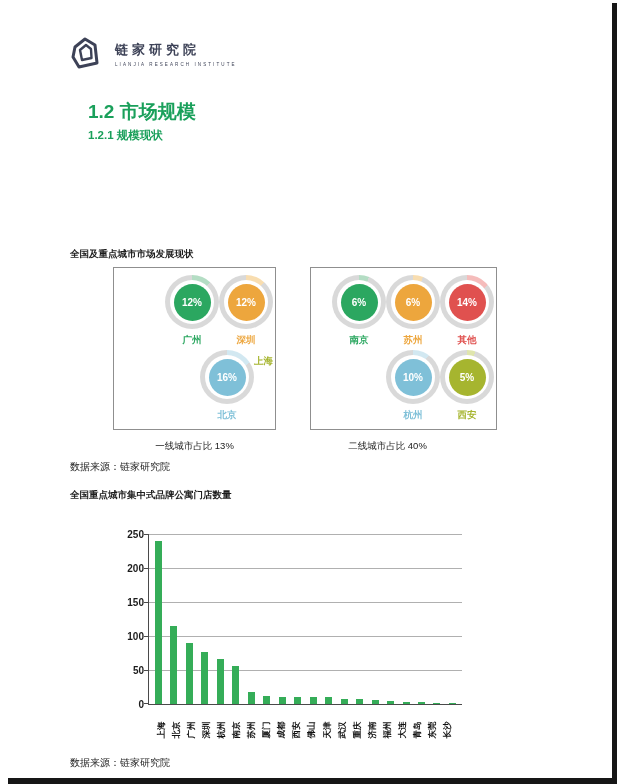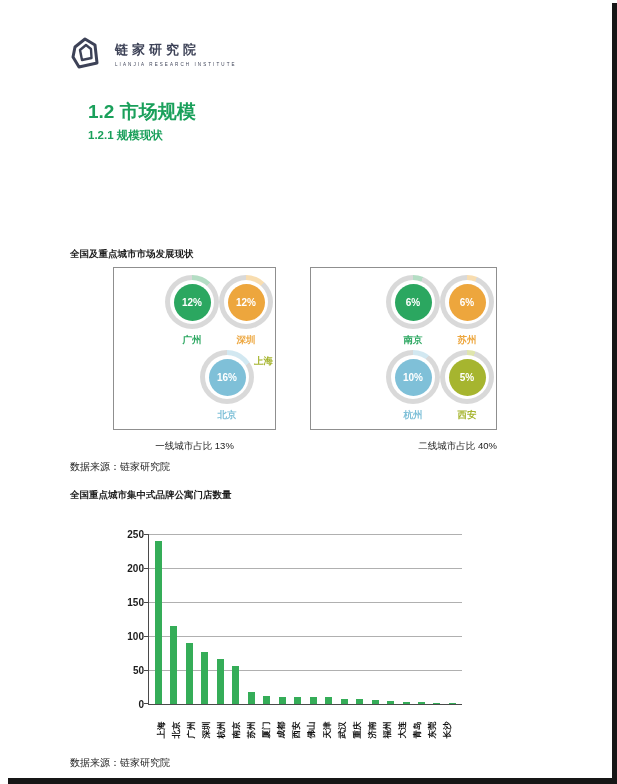--- a/index.html
+++ b/index.html
@@ -47,21 +47,21 @@
   .donut-hole { position:absolute; inset:5px; border-radius:50%; background:#fff; }
   .donut-core {
     position:absolute; inset:8.5px; border-radius:50%;
     display:flex; align-items:center; justify-content:center;
     color:#fff; font-size:10px; font-weight:700;
   }
   .donut-label { margin-top:5px; font-size:9.5px; font-weight:600; }
 
   .box-cap { position:absolute; top:440px; font-size:9.5px; color:#1c1c1c; text-align:center; }
   #box-cap-0 { left:113px; width:163px; }
-  #box-cap-1 { left:310px; width:187px;text-align:right; }
+  #box-cap-1 { left:294px; width:187px; }
 
   
   #bar-chart { position:absolute; left:118px; top:523px; width:352px; height:230px; }
   #bar-plot {
     position:absolute; left:30px; top:12px; width:314px; height:170px;
     border-left:1px solid #4a4a4a; border-bottom:1px solid #4a4a4a;
   }
   .gridline { position:absolute; left:0; right:0; height:1px; background:#b0b0b0; }
   .ymark { position:absolute; left:-5px; width:5px; height:1px; background:#4a4a4a; }
   .ytick {
@@ -147,20 +147,27 @@
             <div class="donut-core" style="background: rgb(43, 167, 96);">6%</div>
           </div>
           <div class="donut-label" style="color: rgb(43, 167, 96);">南京</div>
         </div>
         <div class="donut-cell">
           <div class="donut-ring" style="background: conic-gradient(rgb(248, 221, 176) 0deg, rgb(248, 221, 176) 6%, rgb(217, 217, 217) 6%, rgb(217, 217, 217) 100%);">
             <div class="donut-hole"></div>
             <div class="donut-core" style="background: rgb(237, 166, 61);">6%</div>
           </div>
           <div class="donut-label" style="color: rgb(237, 166, 61);">苏州</div>
+        </div>
+        <div class="donut-cell">
+          <div class="donut-ring" style="background: conic-gradient(rgb(245, 188, 187) 0deg, rgb(245, 188, 187) 14%, rgb(217, 217, 217) 14%, rgb(217, 217, 217) 100%);">
+            <div class="donut-hole"></div>
+            <div class="donut-core" style="background: rgb(224, 81, 79);">14%</div>
+          </div>
+          <div class="donut-label" style="color: rgb(224, 81, 79);">其他</div>
         </div>
       </div>
       <div class="donut-row">
         <div class="donut-cell">
           <div class="donut-ring" style="background: conic-gradient(rgb(210, 232, 241) 0deg, rgb(210, 232, 241) 10%, rgb(217, 217, 217) 10%, rgb(217, 217, 217) 100%);">
             <div class="donut-hole"></div>
             <div class="donut-core" style="background: rgb(127, 192, 216);">10%</div>
           </div>
           <div class="donut-label" style="color: rgb(127, 192, 216);">杭州</div>
         </div>

